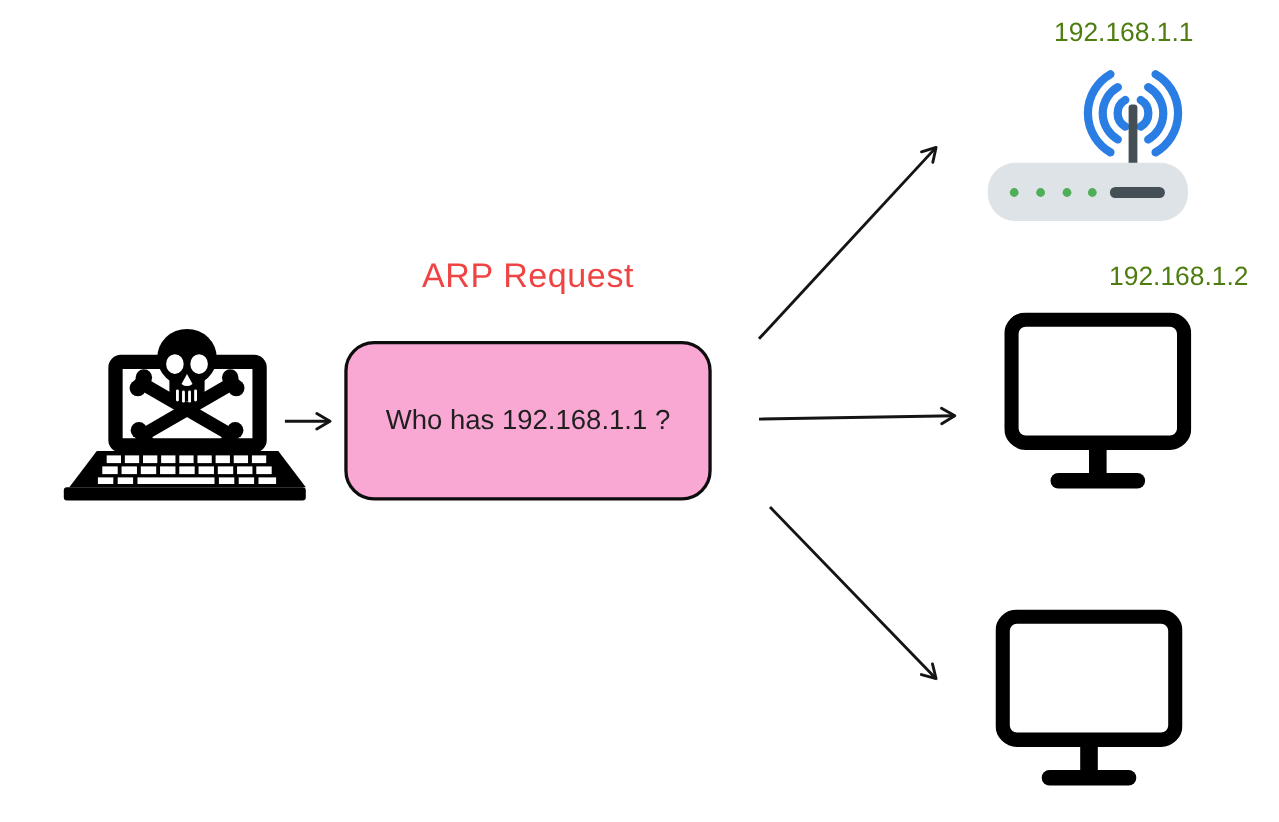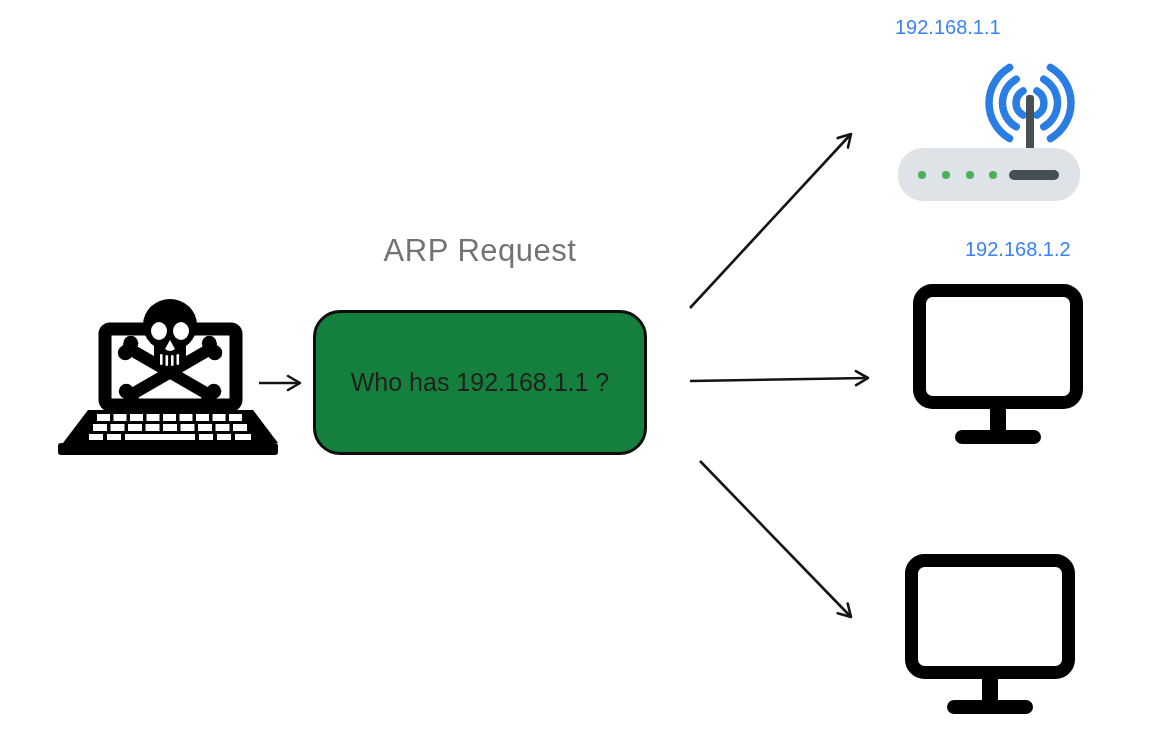--- a/index.html
+++ b/index.html
@@ -17,46 +17,46 @@
   }
   .abs { position: absolute; }
 
   .diagram-title {
     left: 310px;
     top: 233px;
     width: 340px;
     text-align: center;
     font-size: 31px;
     letter-spacing: 0.5px;
-    color: #737373;
+    color: #ef4444;
   }
 
   .request-box {
     left: 313px;
     top: 310px;
     width: 334px;
     height: 145px;
     box-sizing: border-box;
     border: 3px solid #0d0d0d;
     border-radius: 27px;
     display: flex;
     align-items: center;
     justify-content: center;
-    background: #15803d;
+    background: #f9a8d4;
   }
   .request-box span {
     font-size: 25px;
     color: #1f1f1f;
     white-space: nowrap;
   }
 
   .node-label {
-    text-align: left;
-    font-size: 20px;
-    color: #3b82f6;
+    text-align: right;
+    font-size: 24px;
+    color: #4d7c0f;
     white-space: nowrap;
   }
   .label-1 { left: 895px; top: 16px;  width: 190px; }
   .label-2 { left: 965px; top: 238px; width: 170px; }
   .label-3 { left: 905px; top: 509px; width: 170px; }
 
   .laptop-icon  { left: 53px;  top: 293px; }
   .router-icon  { left: 895px; top: 55px; }
   .monitor-2    { left: 913px; top: 284px; }
   .monitor-3    { left: 905px; top: 554px; }

